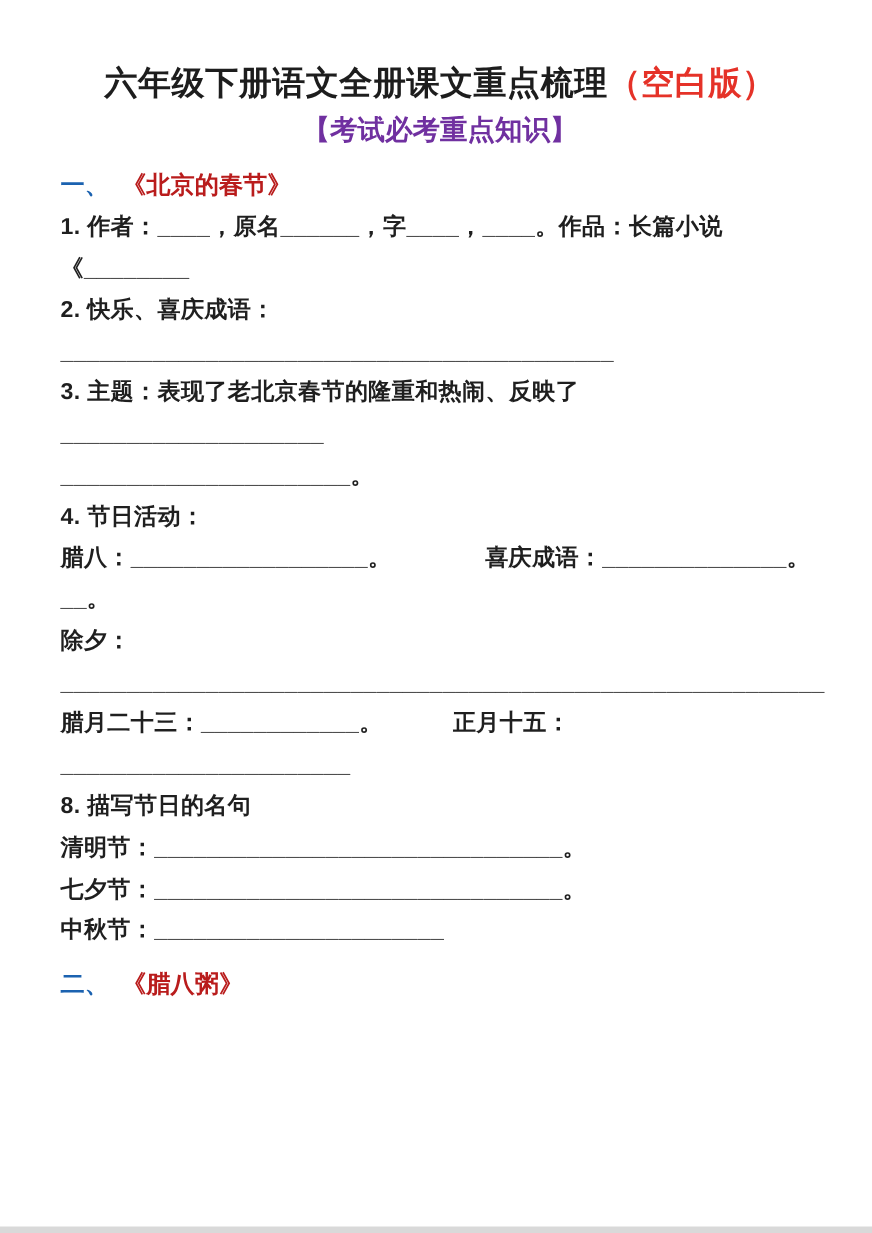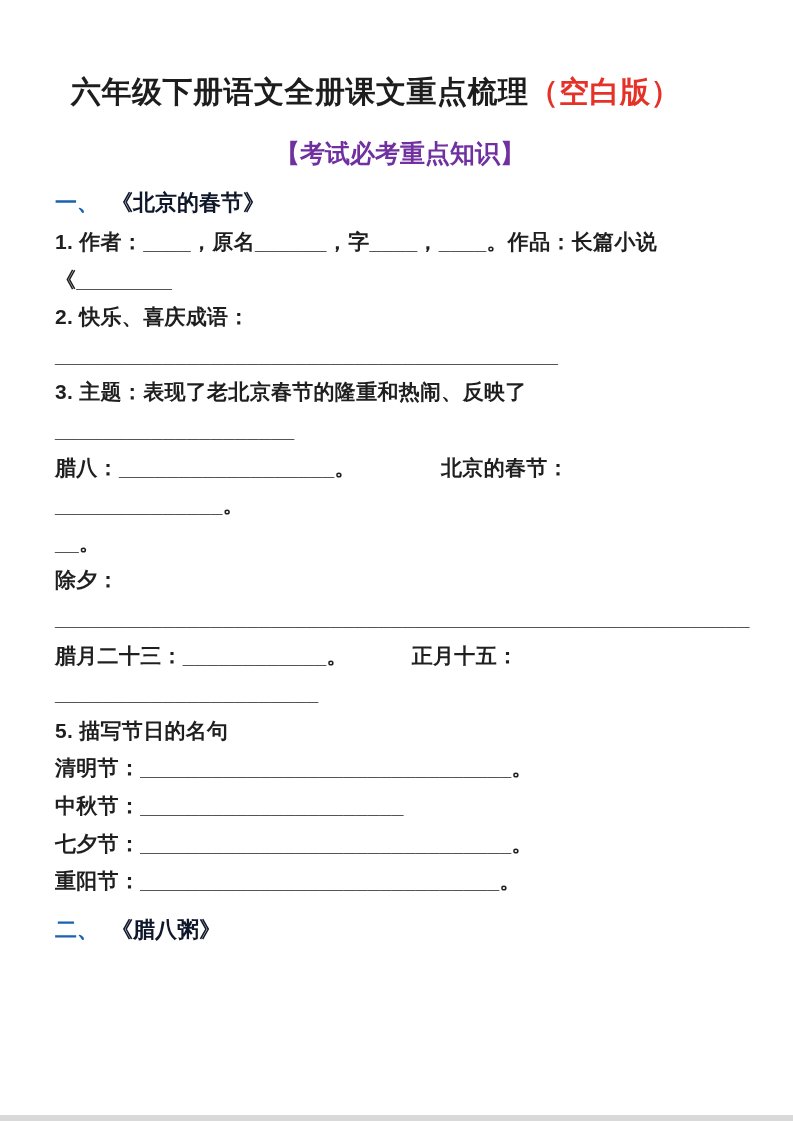--- a/index.html
+++ b/index.html
@@ -8,48 +8,48 @@
     width: 793px;
     height: 1121px;
     background: #ffffff;
     overflow: hidden;
     font-family: "Liberation Sans", "DejaVu Sans", sans-serif;
     color: #1f1f1f;
   }
   .content { padding: 54px 48px 0 55px; }
 
   .doc-title {
-    margin: 16px;
-    text-align: left;
+    margin: 0;
+    text-align: center;
     font-size: 30px;
     font-weight: bold;
     line-height: 44px;
     letter-spacing: 0.5px;
     color: #1d1d1d;
     white-space: nowrap;
   }
   .doc-title .paren { color: #e53228; }
 
   .doc-subtitle {
-    margin: 19px 0 0 0;
+    margin: 0 0 0 0;
     text-align: center;
     font-size: 25px;
     font-weight: bold;
     line-height: 40px;
     color: #7030a0;
   }
 
   .section-heading {
     margin: 13px 0 3px 0;
     font-size: 22px;
     font-weight: bold;
     line-height: 34px;
   }
   .section-heading .num { color: #1b62b0; margin-right: 12px; }
-  .section-heading .ttl { color: #0f172a; }
+  .section-heading .ttl { color: #b91c1c; }
 
   p.line {
     margin: 0;
     font-size: 21px;
     font-weight: 600;
     line-height: 37.6px;
     letter-spacing: 0.3px;
     white-space: pre-wrap;
     color: #1f1f1f;
   }
@@ -71,28 +71,29 @@
 
     <h1 class="doc-title"><span>六年级下册语文全册课文重点梳理</span><span class="paren">（空白版）</span></h1>
 
     <h2 class="doc-subtitle">【考试必考重点知识】</h2>
 
     <div class="section-heading"><span class="num">一、</span><span class="ttl">《北京的春节》</span></div>
 
     <p class="line">1. 作者：____，原名______，字____，____。作品：长篇小说《________</p>
     <p class="line">2. 快乐、喜庆成语：__________________________________________</p>
     <p class="line">3. 主题：表现了老北京春节的隆重和热闹、反映了____________________</p>
-    <p class="line">腊八：__________________。　　　　北京的春节：______________。</p>
+    <p class="line">______________________。</p>
+    <p class="line">4. 节日活动：</p>
+    <p class="line">腊八：__________________。　　　　喜庆成语：______________。</p>
     <p class="line">__。</p>
     <p class="line">除夕：__________________________________________________________</p>
     <p class="line">腊月二十三：____________。　　　正月十五：______________________</p>
-    <p class="line">5. 描写节日的名句</p>
+    <p class="line">8. 描写节日的名句</p>
     <p class="line">清明节：_______________________________。</p>
+    <p class="line">七夕节：_______________________________。</p>
     <p class="line">中秋节：______________________</p>
-    <p class="line">七夕节：_______________________________。</p>
-    <p class="line">重阳节：______________________________。</p>
 
     <div class="section-heading"><span class="num">二、</span><span class="ttl">《腊八粥》</span></div>
 
   </div>
 
   <div class="bottom-edge"></div>
 </div>
 
 </body></html>

